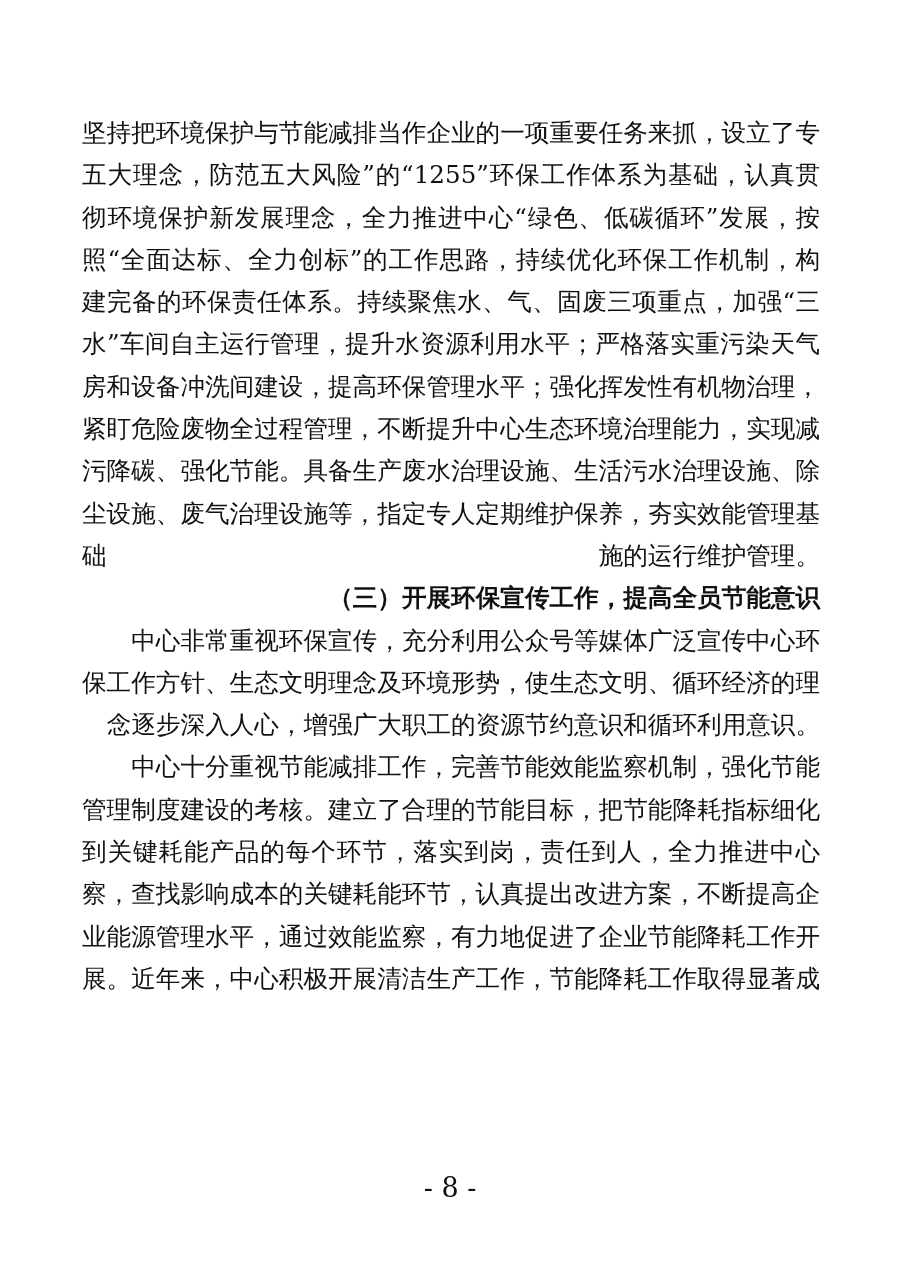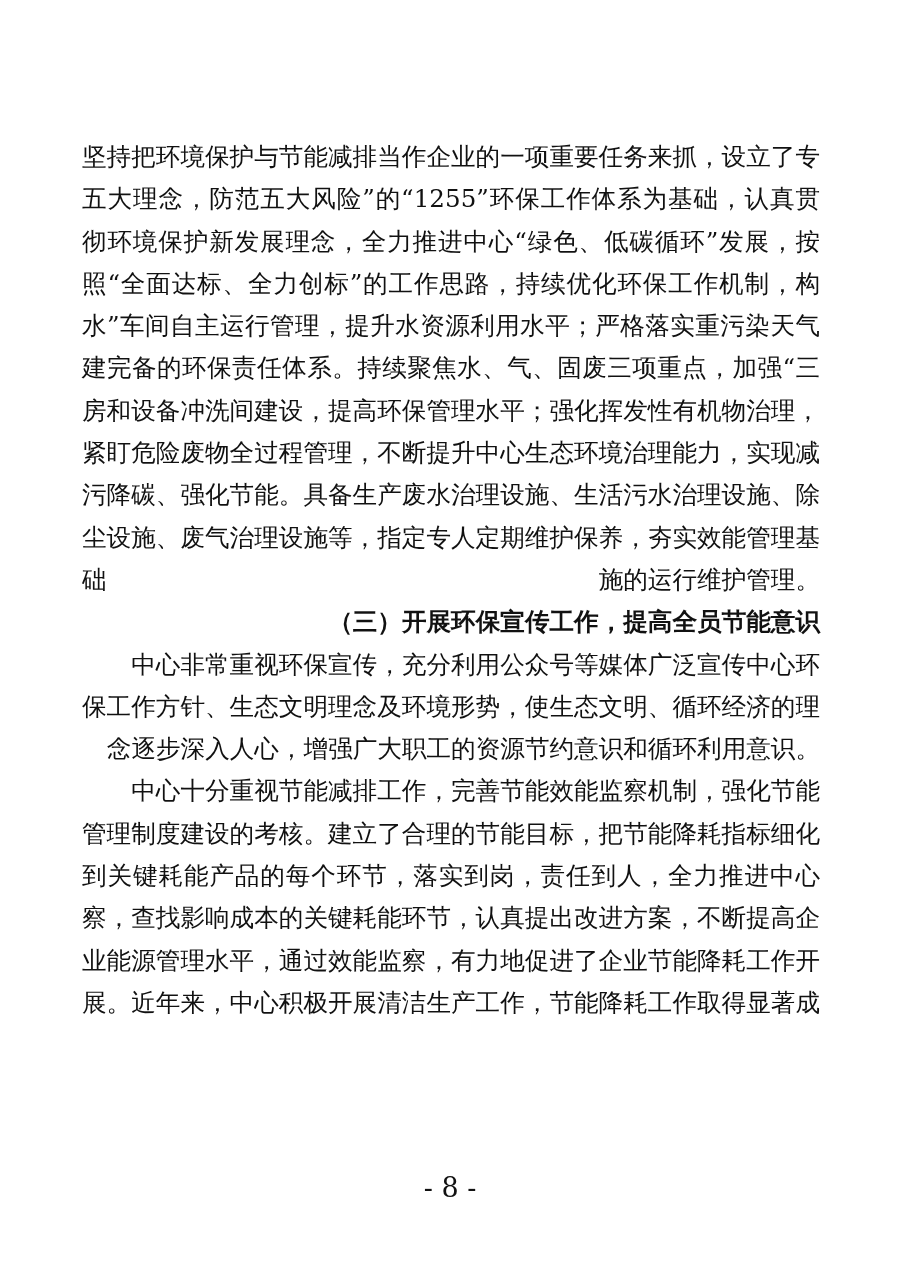--- a/index.html
+++ b/index.html
@@ -16,21 +16,20 @@
     box-sizing: border-box;
     overflow: hidden;
     font-family: "DejaVu Serif", "Liberation Serif", serif;
     color: #111111;
   }
   .text-column {
     position: absolute;
     left: 82px;
     top: 112px;
     width: 738px;
-    margin-top: 24px;
   }
   .ln {
     font-size: 24.6px;
     line-height: 42.3px;
     height: 42.3px;
     white-space: nowrap;
     text-align: right;
     letter-spacing: 0;
   }
   
@@ -60,22 +59,22 @@
 </style>
 </head>
 <body>
 
 <div class="page">
   <div class="text-column">
     <div class="ln jf">坚持把环境保护与节能减排当作企业的一项重要任务来抓，设立了专</div>
     <div class="ln jf">五大理念，防范五大风险”的“1255”环保工作体系为基础，认真贯</div>
     <div class="ln jf">彻环境保护新发展理念，全力推进中心“绿色、低碳循环”发展，按</div>
     <div class="ln jf">照“全面达标、全力创标”的工作思路，持续优化环保工作机制，构</div>
+    <div class="ln jf">建完备的环保责任体系。持续聚焦水、气、固废三项重点，加强“三</div>
     <div class="ln jf">水”车间自主运行管理，提升水资源利用水平；严格落实重污染天气</div>
-    <div class="ln jf">建完备的环保责任体系。持续聚焦水、气、固废三项重点，加强“三</div>
     <div class="ln jf">房和设备冲洗间建设，提高环保管理水平；强化挥发性有机物治理，</div>
     <div class="ln jf">紧盯危险废物全过程管理，不断提升中心生态环境治理能力，实现减</div>
     <div class="ln jf">污降碳、强化节能。具备生产废水治理设施、生活污水治理设施、除</div>
     <div class="ln jf">尘设施、废气治理设施等，指定专人定期维护保养，夯实效能管理基础</div>
     <div class="ln">施的运行维护管理。</div>
     <div class="ln ind hd">（三）开展环保宣传工作，提高全员节能意识</div>
     <div class="ln ind jf">中心非常重视环保宣传，充分利用公众号等媒体广泛宣传中心环</div>
     <div class="ln jf">保工作方针、生态文明理念及环境形势，使生态文明、循环经济的理</div>
     <div class="ln">念逐步深入人心，增强广大职工的资源节约意识和循环利用意识。</div>
     <div class="ln ind jf">中心十分重视节能减排工作，完善节能效能监察机制，强化节能</div>

